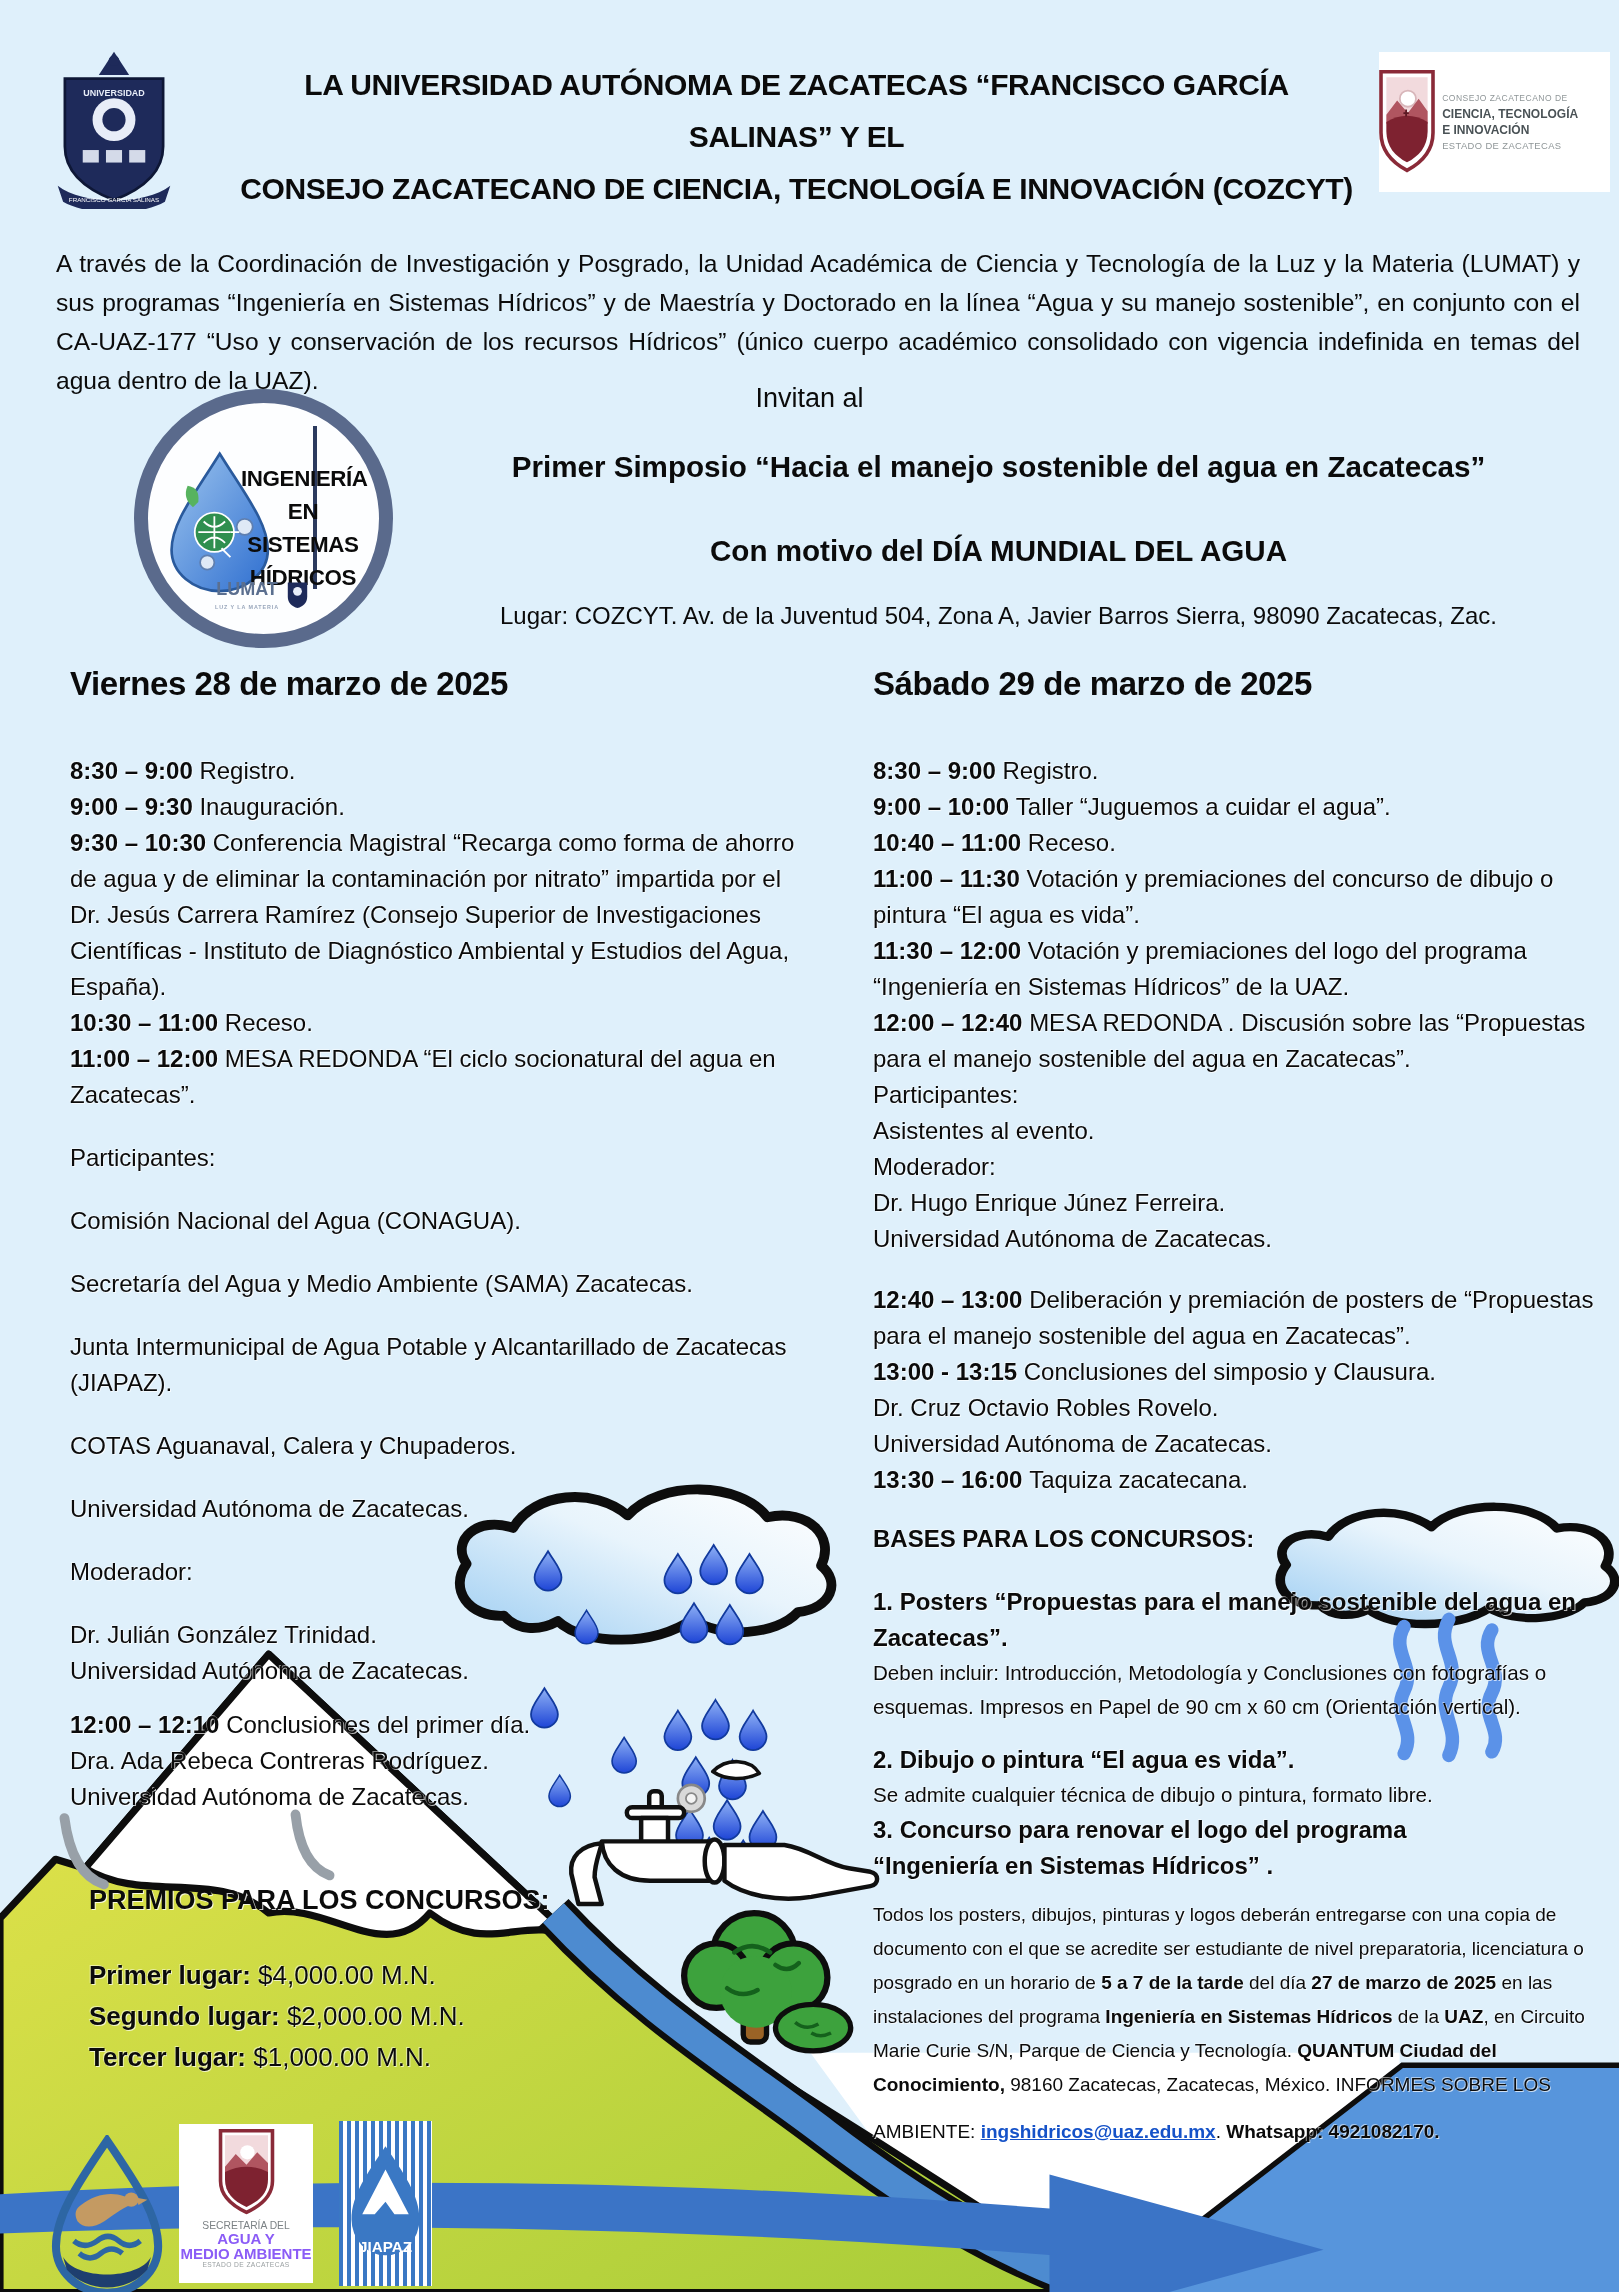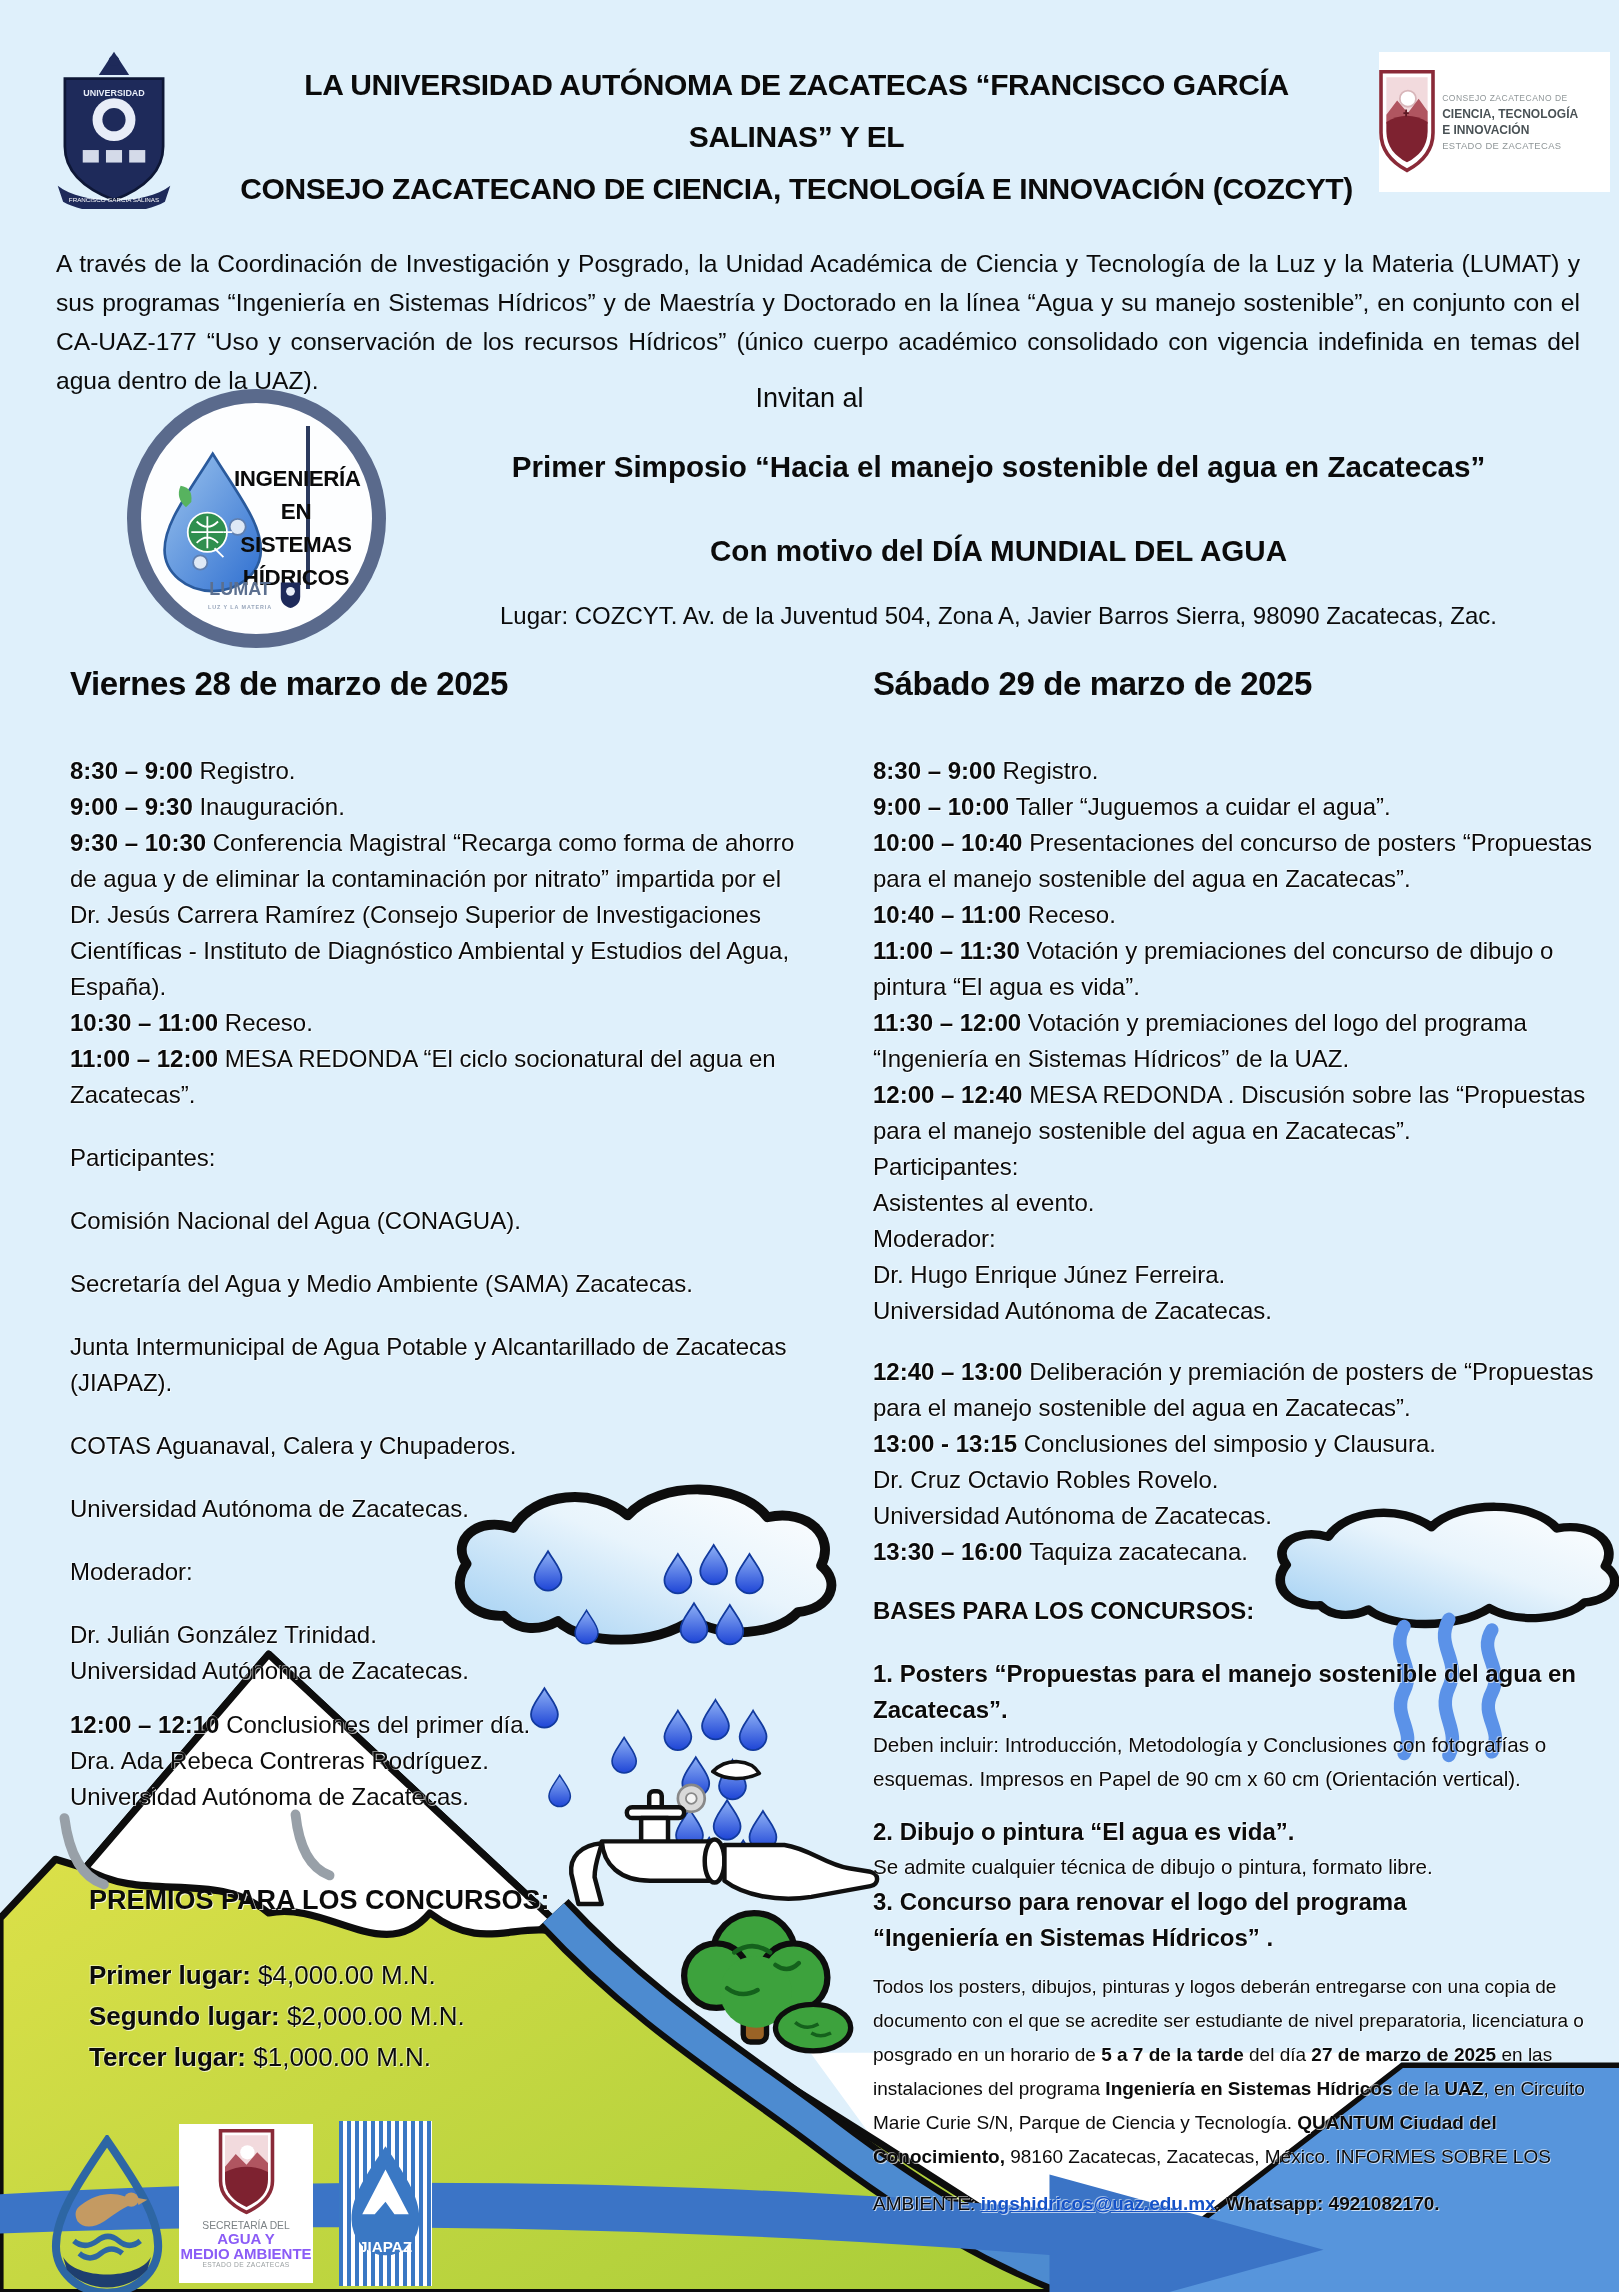--- a/index.html
+++ b/index.html
@@ -22,21 +22,21 @@
         text-shadow:0.9px 0.9px 0 rgba(255,255,255,.7),-0.9px -0.9px 0 rgba(255,255,255,.5);}
   .line.sm{font-size:20.6px;line-height:34px;}
   .b{font-weight:bold;}
   .lnk{color:#1552c8;text-decoration:underline;font-weight:bold;cursor:pointer;}
   .fine .line{font-size:19px;line-height:34px;}
   .premios{left:89px;top:1885px;width:681px;z-index:2;}
   .premios h3{margin:0 0 39px 0;font-size:27px;font-weight:bold;
               text-shadow:0.9px 0.9px 0 rgba(255,255,255,.8);}
   .premios .line{font-size:26px;line-height:41px;}
   
-  .circle-logo{left:127px;top:389px;width:231px;height:231px;border:14.3px solid #5a6a8c;
+  .circle-logo{left:134px;top:389px;width:231px;height:231px;border:14.3px solid #5a6a8c;
                border-radius:50%;background:#fdfeff;z-index:2;}
   .circle-logo .vl{position:absolute;left:165px;top:23px;width:3.6px;height:163px;background:#2c3a5e;}
   .ptxt{position:absolute;left:93px;top:59px;width:124px;text-align:center;font-weight:bold;
         font-size:22.4px;line-height:33px;letter-spacing:-0.4px;}
   .lumat{position:absolute;left:63px;top:177px;width:72px;text-align:center;color:#5b6f8f;
          font-weight:bold;font-size:18px;line-height:18px;}
   .lumat small{display:block;font-size:5.4px;color:#98a6bb;letter-spacing:0.9px;}
   .dropsvg{position:absolute;left:19.7px;top:47px;}
   .minicrest{position:absolute;left:136px;top:176px;}
   
@@ -261,21 +261,20 @@
         <p class="line"><span>Dra. Ada Rebeca Contreras Rodríguez.</span></p>
         <p class="line"><span>Universidad Autónoma de Zacatecas.</span></p>
       </div>
   </div>
 
   <div class="txt col right">
     <h2>Sábado 29 de marzo de 2025</h2>
     <div>
         <p class="line"><span class="b">8:30 – 9:00 </span><span>Registro.</span></p>
         <p class="line"><span class="b">9:00 – 10:00 </span><span>Taller “Juguemos a cuidar el agua”.</span></p>
-        <p class="line"><span class="b">10:00 – 10:40 </span><span>Presentaciones del concurso de posters “Propuestas para el manejo sostenible del agua en Zacatecas”.</span></p>
         <p class="line"><span class="b">10:40 – 11:00 </span><span>Receso.</span></p>
         <p class="line"><span class="b">11:00 – 11:30 </span><span>Votación y premiaciones del concurso de dibujo o pintura “El agua es vida”.</span></p>
         <p class="line"><span class="b">11:30 – 12:00 </span><span>Votación y premiaciones del logo del programa “Ingeniería en Sistemas Hídricos” de la UAZ.</span></p>
         <p class="line"><span class="b">12:00 – 12:40 </span><span>MESA REDONDA .  Discusión sobre las “Propuestas para el manejo sostenible del agua en Zacatecas”.</span></p>
         <p class="line"><span>Participantes:</span></p>
         <p class="line"><span>Asistentes al evento.</span></p>
         <p class="line"><span>Moderador:</span></p>
         <p class="line"><span>Dr. Hugo Enrique Júnez Ferreira.</span></p>
         <p class="line"><span>Universidad Autónoma de Zacatecas.</span></p>
         <div class="sp" style="height: 25px;"></div>

